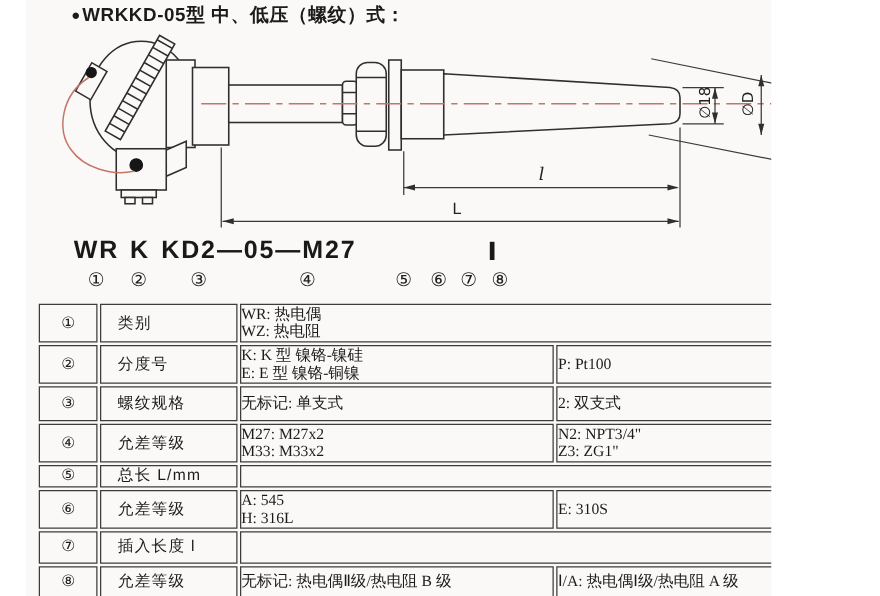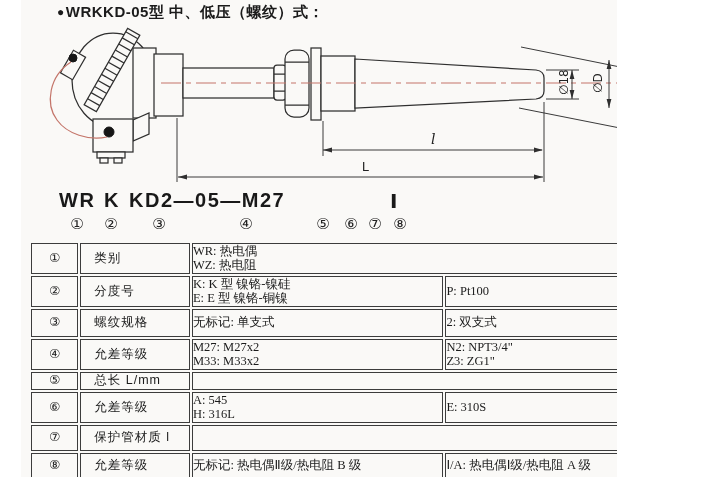--- a/index.html
+++ b/index.html
@@ -204,21 +204,21 @@
       <td class="c-val">
         <div>A: 545</div>
         <div>H: 316L</div>
       </td>
       <td class="c-val">
         <div>E: 310S</div>
       </td>
     </tr>
     <tr style="height:26px">
       <td class="c-num">⑦</td>
-      <td class="c-label">保护管材质 l</td>
+      <td class="c-label">插入长度 l</td>
       <td class="c-val" colspan="2"></td>
     </tr>
     <tr style="height:26px">
       <td class="c-num">⑧</td>
       <td class="c-label">允差等级</td>
       <td class="c-val">
         <div>无标记: 热电偶Ⅱ级/热电阻 B 级</div>
       </td>
       <td class="c-val">
         <div>Ⅰ/A: 热电偶Ⅰ级/热电阻 A 级</div>

